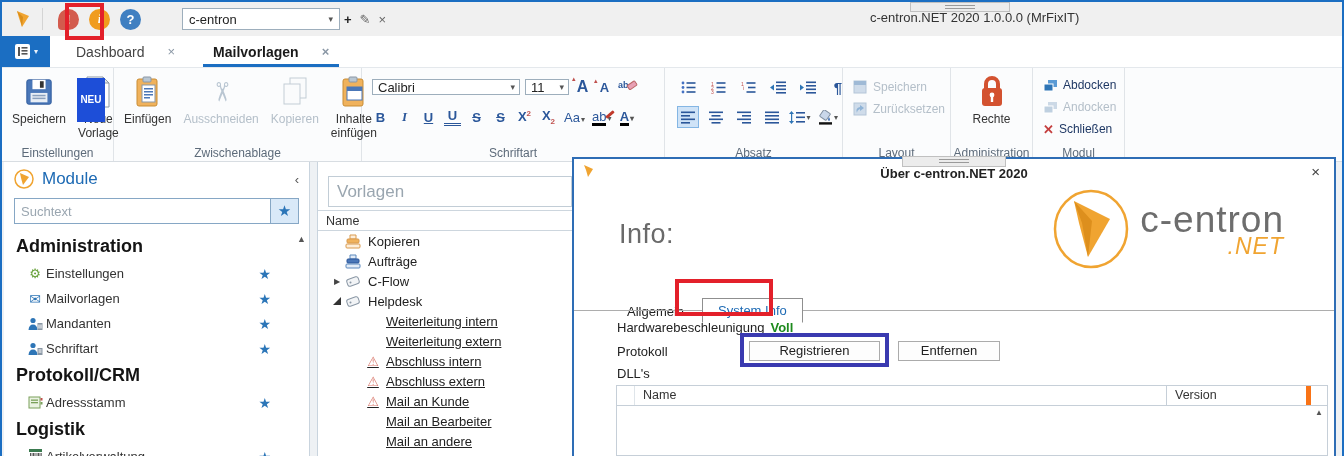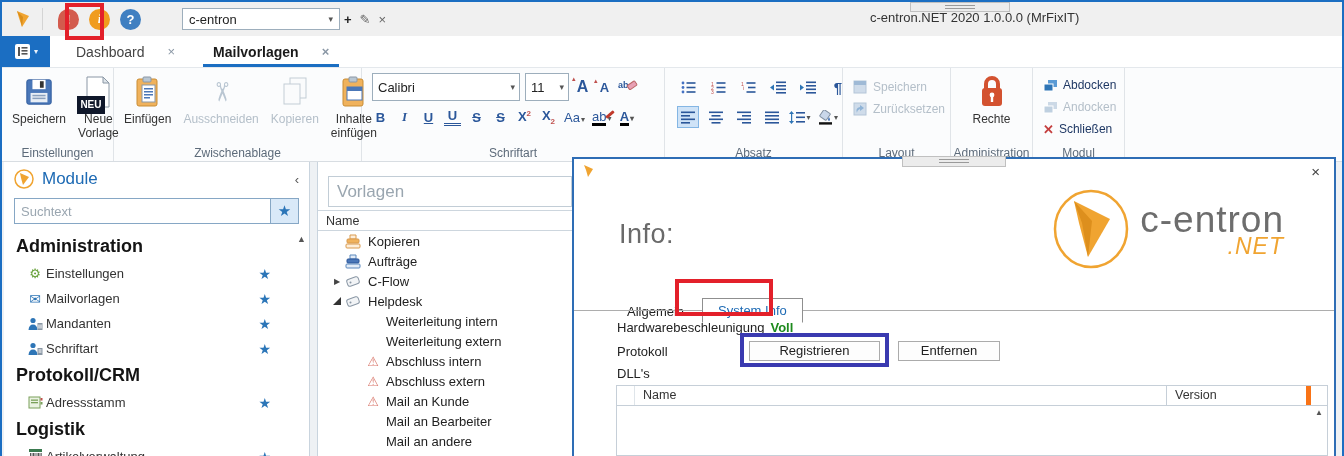--- a/index.html
+++ b/index.html
@@ -45,24 +45,24 @@
 
   
   .ribbon { position:absolute; left:0; top:66px; width:1340px; height:94px; background:#fbfcfd;
             border-bottom:1px solid #d8dde2; display:flex; }
   .rgroup { position:relative; border-right:1px solid #e0e4e8; padding:4px 4px 16px 4px; }
   .rlabel { position:absolute; left:0; right:0; bottom:1px; text-align:center; font-size:12px; color:#5d6b7a; }
   .rbody { display:flex; height:72px; }
   .bigbtn { display:flex; flex-direction:column; align-items:center; padding:2px 6px; font-size:12px; color:#333; text-align:center; line-height:1.15; }
   .bigbtn .bic { height:36px; display:flex; align-items:center; justify-content:center; margin-bottom:3px; position:relative; }
   .bigbtn.dis { color:#b4bfc9; }
-  .neu-badge { position:absolute; left:-8px; top:22px; background:#0f172a; color:#fff; font-size:10px; font-weight:bold; padding:3px 3px; }
+  .neu-badge { position:absolute; left:-8px; top:4px; background:#1d4ed8; color:#fff; font-size:10px; font-weight:bold; padding:16px 3px; }
   .cols { display:flex; flex-direction:column; justify-content:flex-start; }
   .frow { display:flex; align-items:center; gap:5px; height:30px; }
-  .fsel { height:28px; background:#fff; border:1px solid #9daebc; display:flex; align-items:center; font-size:13px; color:#222; }
+  .fsel { height:16px; background:#fff; border:1px solid #9daebc; display:flex; align-items:center; font-size:13px; color:#222; }
   .fsel .val { flex:1; padding-left:5px; }
   .fsel .car { font-size:9px; color:#555; padding:0 4px; }
   .fbtn { min-width:17px; text-align:center; font-size:13px; color:#2b579a; font-weight:bold; position:relative; }
   .fbtn .tick { position:absolute; font-size:7px; color:#c0504d; top:-3px; left:-2px; font-weight:normal; }
   .u1 { text-decoration:underline; }
   .u2 { border-bottom:3px double #2b579a; }
   .st { text-decoration:line-through; }
   .ddcar { font-size:8px; color:#555; margin-left:1px; }
   .colbar { display:inline-block; border-bottom:3px solid #000; line-height:1; }
   .pen { position:absolute; width:10px; height:3px; background:#c0392b; transform:rotate(-40deg); right:-4px; top:4px; border-radius:1px; }
@@ -92,21 +92,21 @@
   .mailic { color:#2e75b6; font-size:14px; }
 
   
   .treepanel { position:absolute; left:315px; top:160px; width:255px; height:296px; background:#fff; border-left:1px solid #c9d4de; }
   .vheader { margin:14px 0 0 10px; width:244px; height:31px; border:1px solid #c2cdd6; line-height:29px; padding-left:8px; font-size:17px; color:#9aa6b0; }
   .colhead { margin-top:3px; height:21px; border-top:1px solid #cdd6de; border-bottom:1px solid #cdd6de; line-height:20px; padding-left:8px; font-size:12.5px; color:#333; }
   .trow { height:20px; display:flex; align-items:center; font-size:13px; color:#222; }
   .trow .arr { width:14px; margin-left:12px; font-size:8px; color:#444; text-align:center; }
   .trow .tri-open { width:0; height:0; border-bottom:8px solid #333; border-left:8px solid transparent; margin:0 3px 0 15px; }
   .trow .ticon { width:18px; margin-right:6px; display:flex; justify-content:center; }
-  .trow.lvl1 { padding-left:46px; }
+  .trow.lvl1 { padding-left:46px;text-decoration:underline; }
   .trow .warn { color:#d9776b; font-size:13px; width:18px; text-align:center; margin-right:4px; }
   .trow .nowarn { width:22px; }
 
   
   .dialog { position:absolute; left:570px; top:155px; width:764px; height:301px; background:#fff; border:2px solid #2e6db5; z-index:10; }
   .dlg-head { position:relative; height:26px; }
   .dlg-logo { position:absolute; left:8px; top:5px; }
   .dlg-title { text-align:center; font-size:13px; font-weight:bold; color:#222; padding-top:7px; }
   .dlg-close { position:absolute; right:14px; top:4px; color:#444; font-size:15px; }
   .hdl-dlg { left:328px; top:-3px; width:104px; height:11px; }
@@ -631,20 +631,21 @@
     <span class="arr"></span>
 
   </div>
 </div>
 
 <div class="dialog">
   <div class="dlg-head">
     <svg class="dlg-logo kite" width="13" height="15" viewBox="0 0 13 15">
         <polygon points="2,1 11,5 6,13 4,6" fill="#f0a431"></polygon>
       </svg>
+    <div class="dlg-title">Über c-entron.NET 2020</div>
     <div class="dlg-close">×</div>
   </div>
   <div class="handle hdl-dlg">
       <div class="grip"></div>
     </div>
 
   <div class="dlg-info">Info:</div>
 
   <div class="brand">
     <svg width="78" height="80" viewBox="0 0 78 80">

